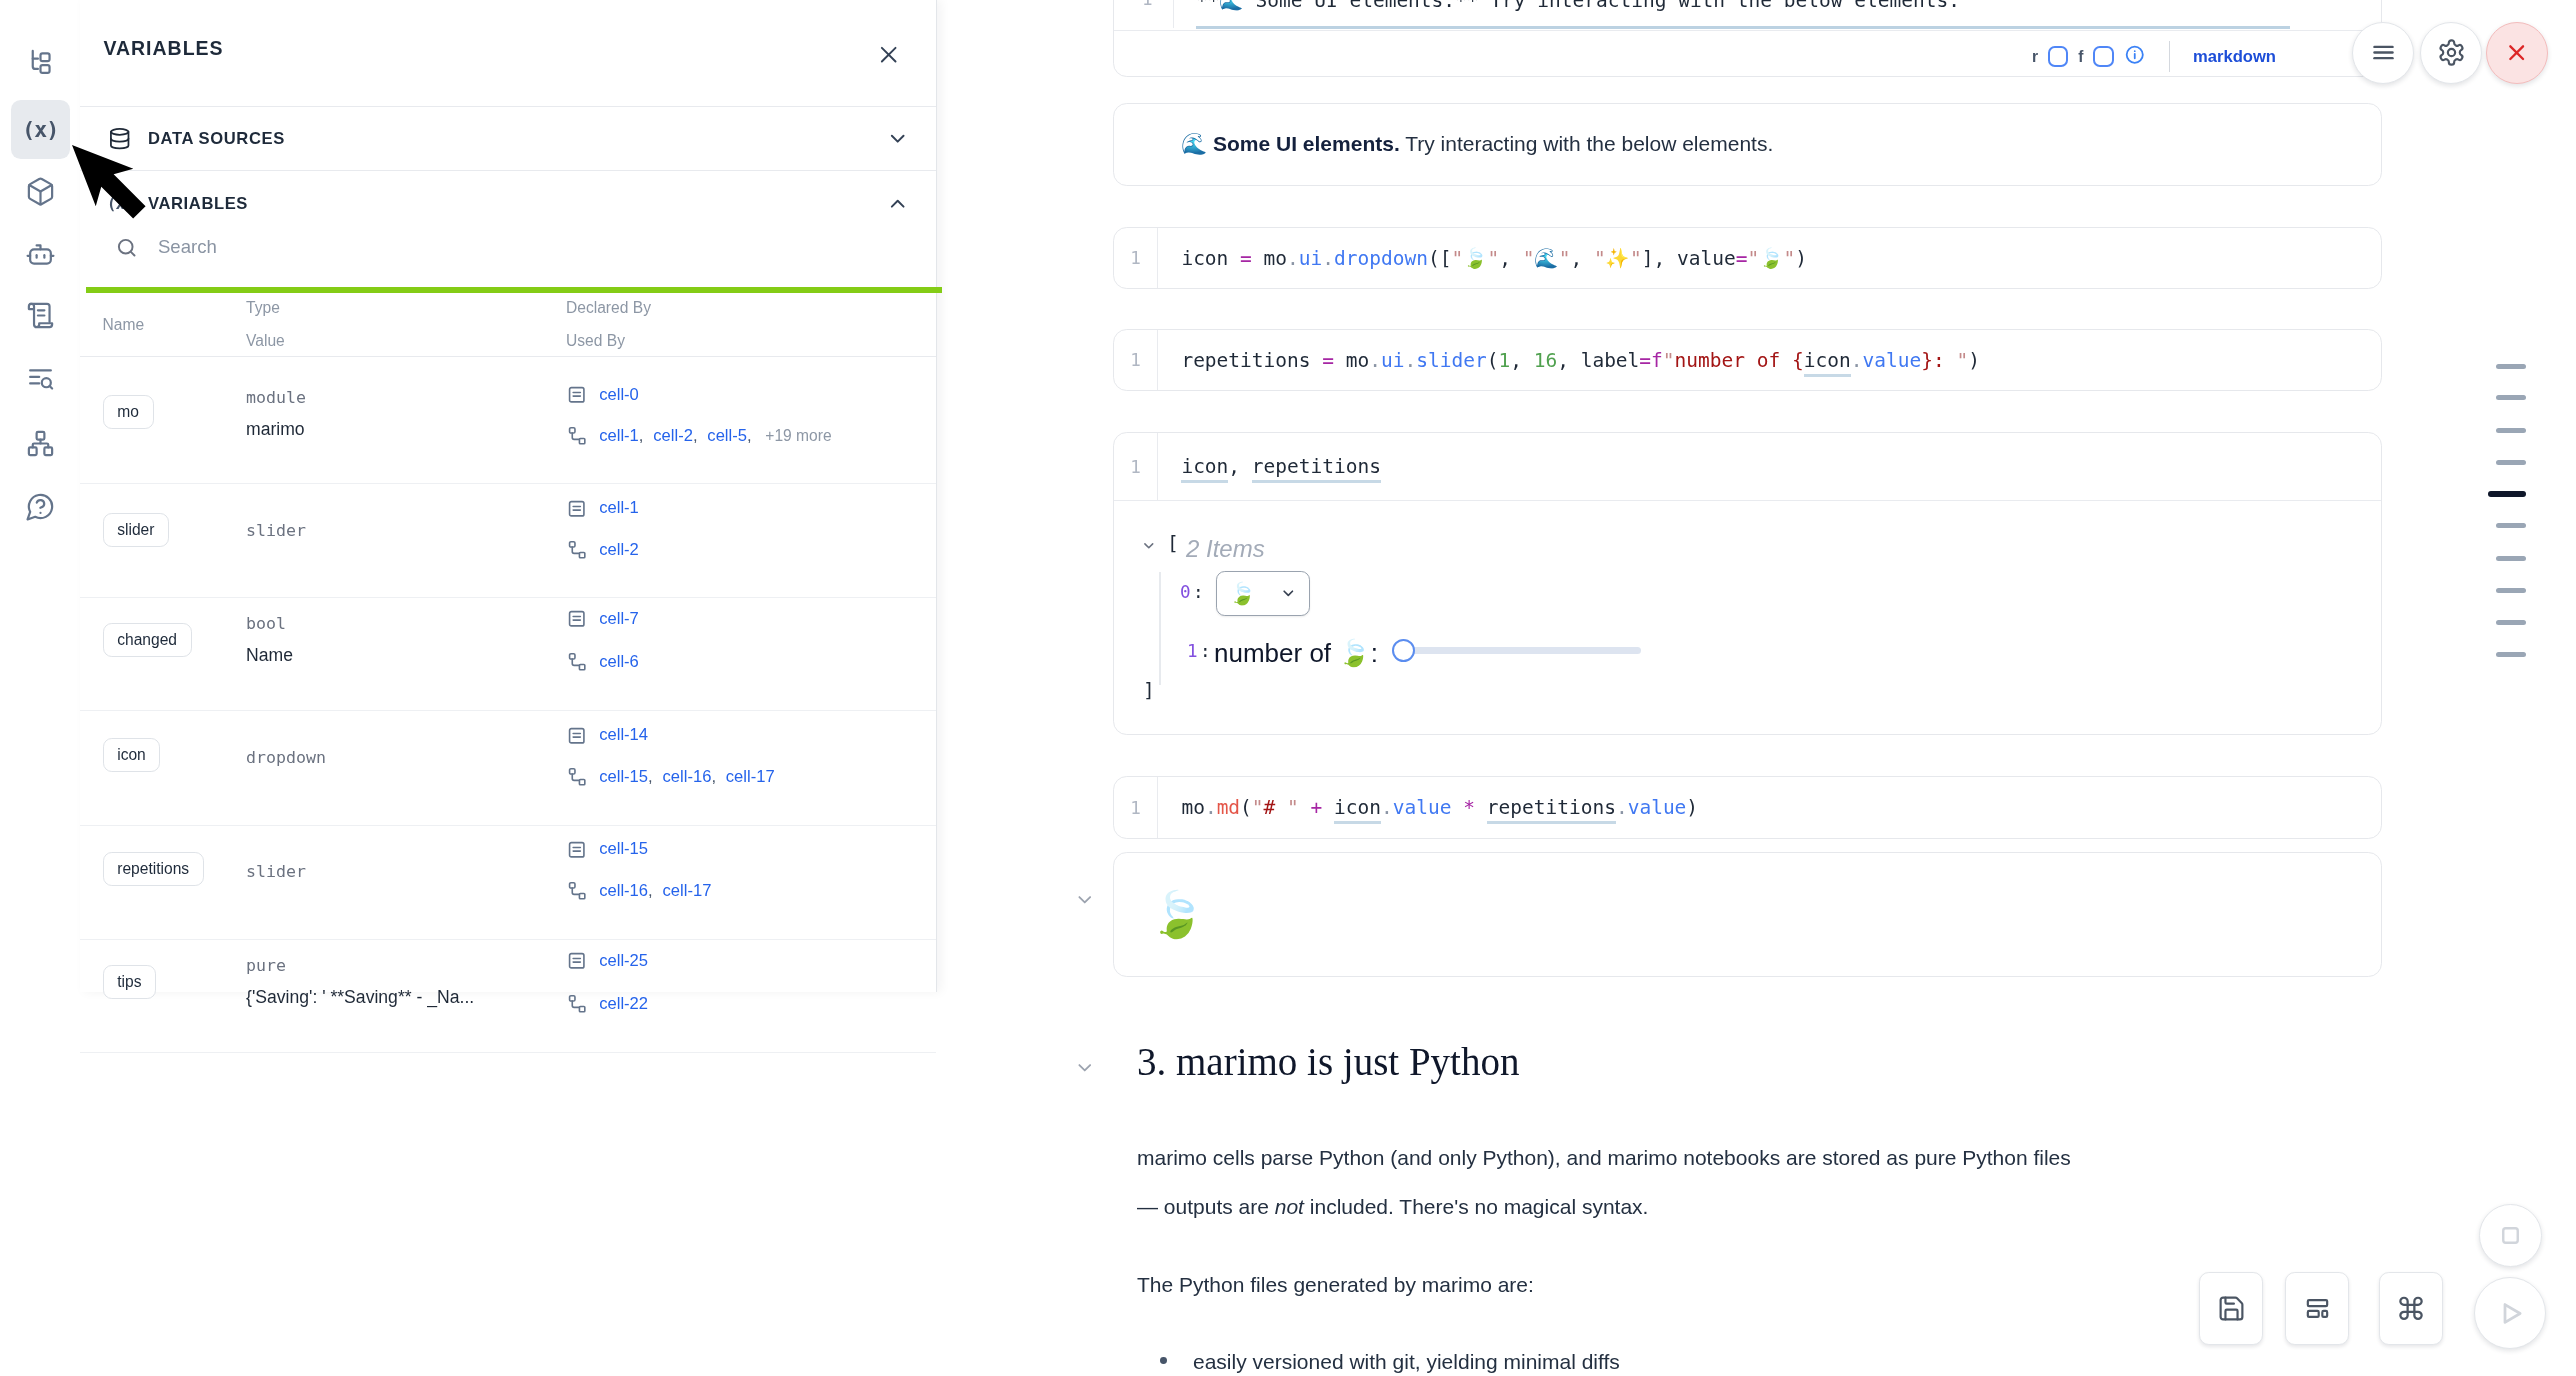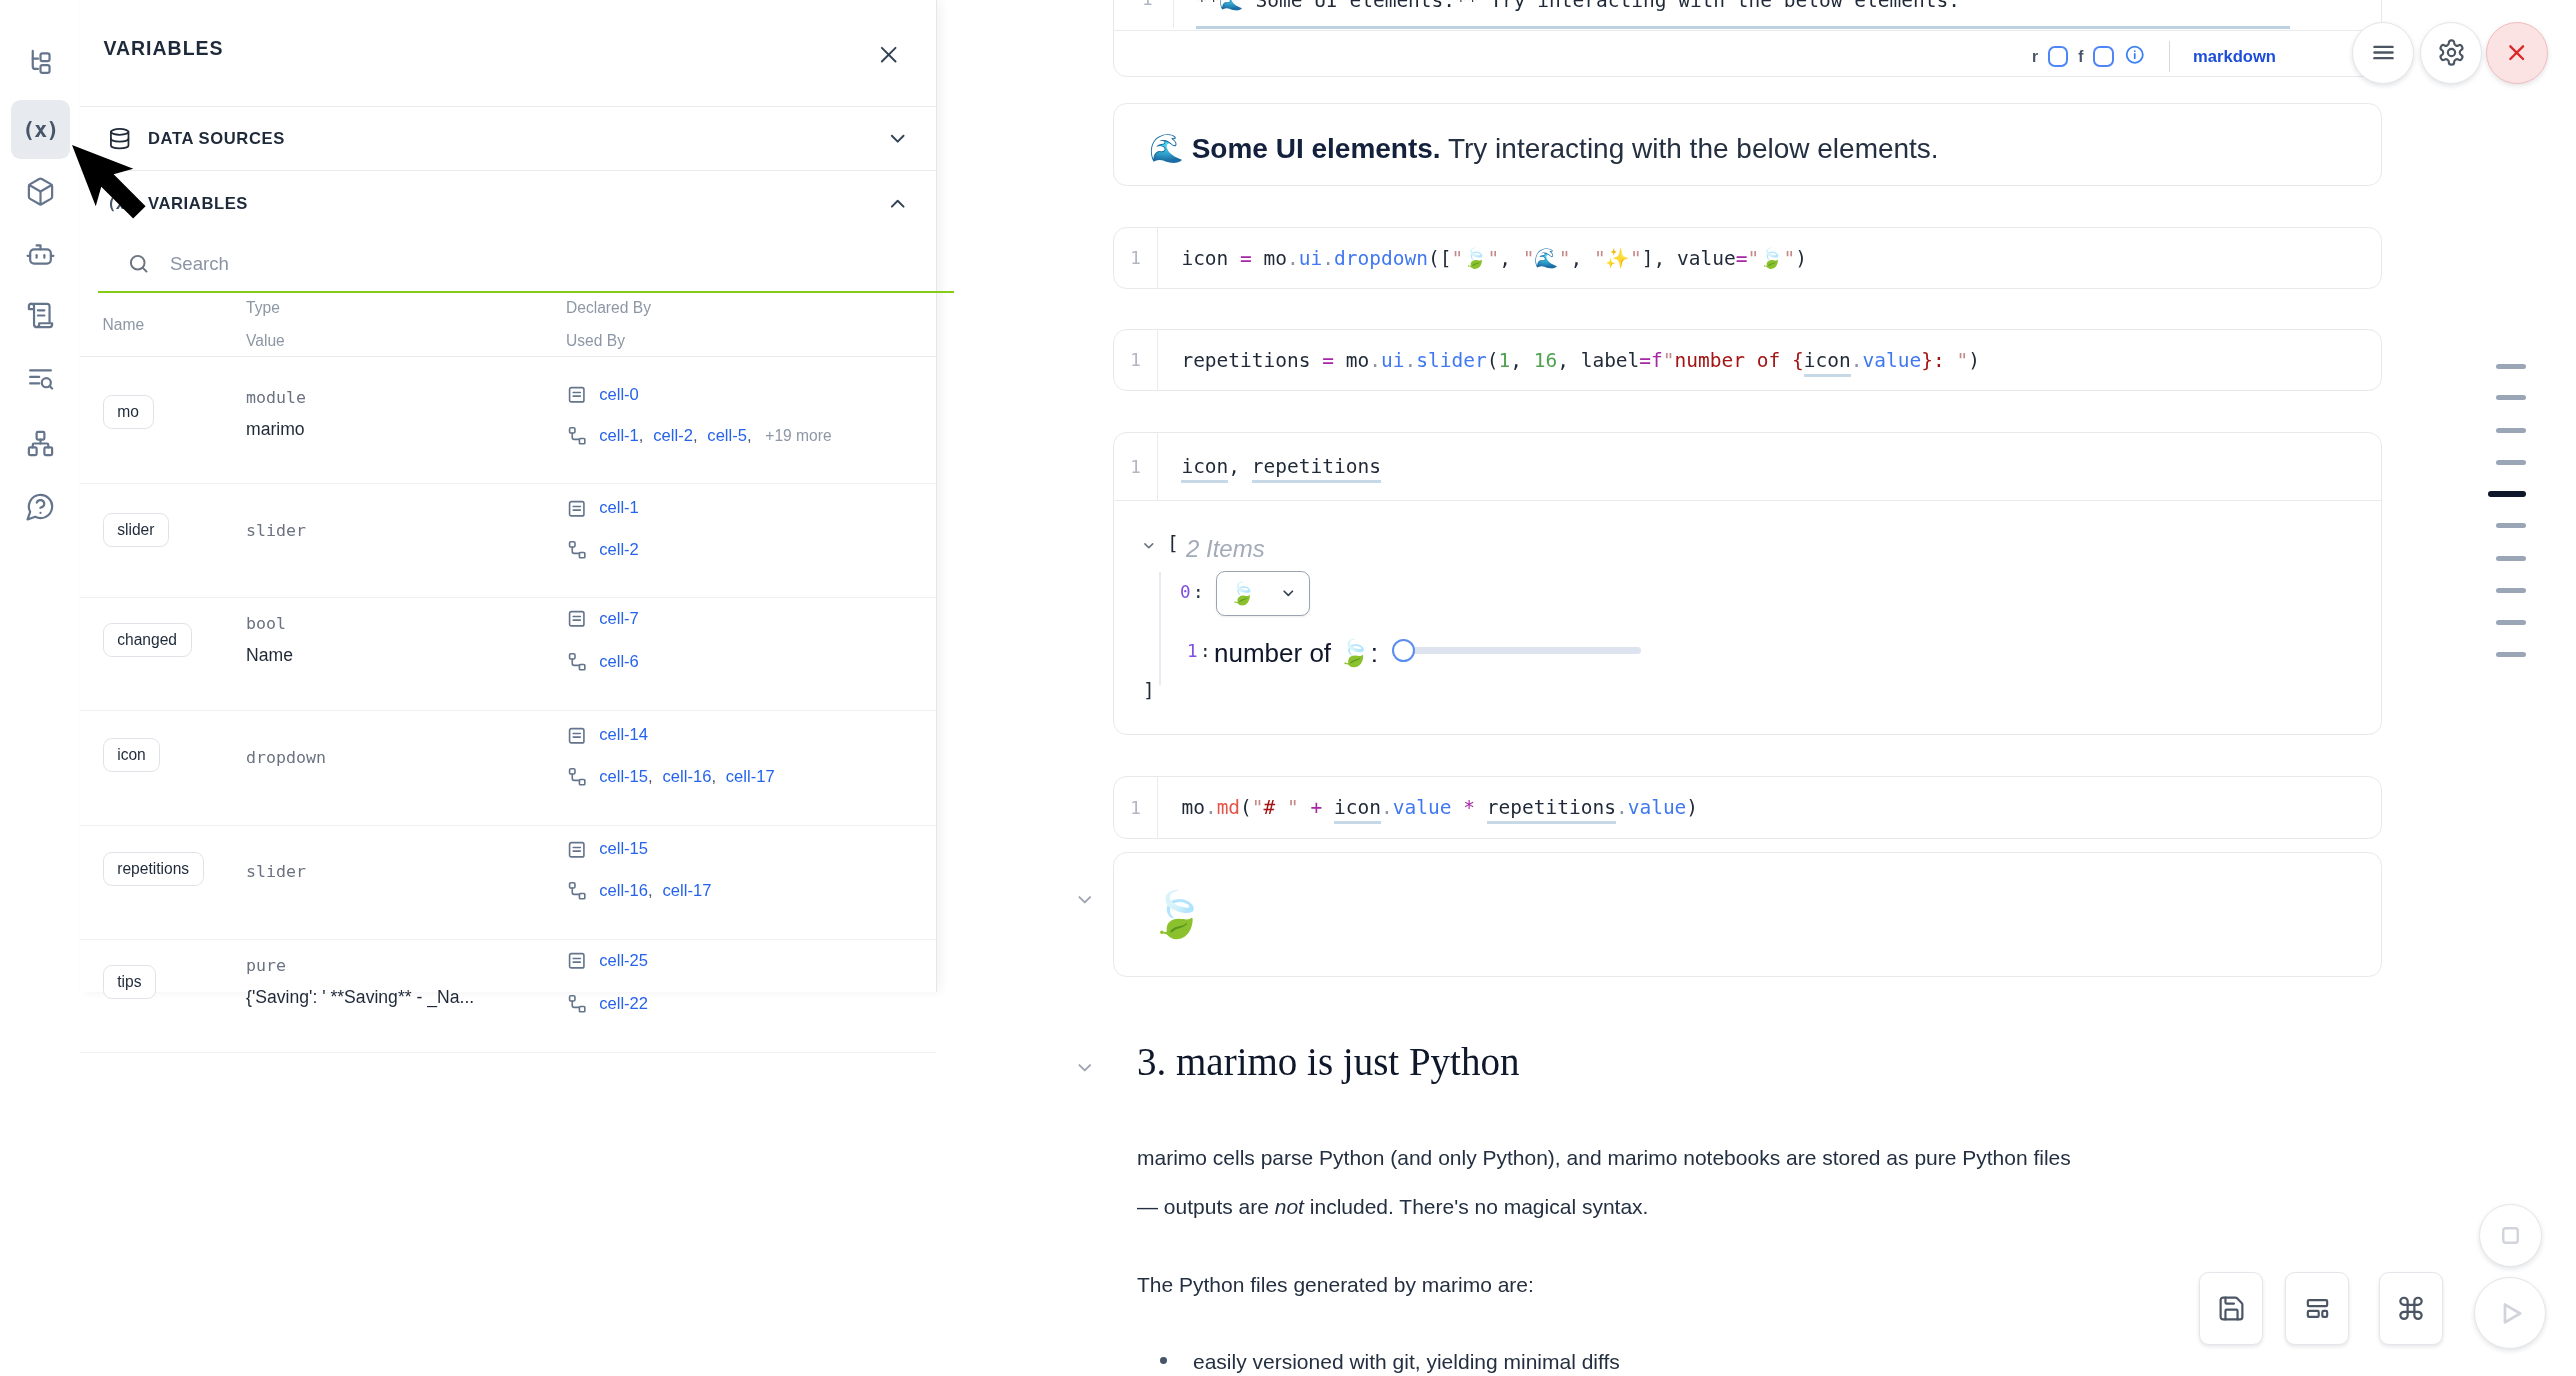--- a/index.html
+++ b/index.html
@@ -19,21 +19,21 @@
   .panel-header { position:absolute; left:0; top:0; width:100%; height:107px; border-bottom:1px solid #e8eaee; }
   .panel-title { position:absolute; left:23.4px; top:37px; font-size:19.5px; font-weight:bold; letter-spacing:1px; color:#1e2a3a; }
   .panel-close { position:absolute; left:789px; top:35px; width:39px; height:39px; display:flex; align-items:center; justify-content:center; cursor:pointer; }
   .panel-close svg { width:23.4px; height:23.4px; stroke:#334155; stroke-width:2; fill:none; stroke-linecap:round; }
   .sectrow { position:absolute; left:0; width:100%; display:flex; align-items:center; cursor:pointer; border-bottom:1px solid #e8eaee; }
   .sectrow .sicon { margin-left:27px; width:25.4px; height:25.4px; display:flex; align-items:center; justify-content:center; }
   .sectrow .sicon svg { width:23.4px; height:23.4px; stroke:#1f2937; stroke-width:1.8; fill:none; stroke-linecap:round; stroke-linejoin:round; }
   .sectlabel { margin-left:15.6px; font-size:16.6px; font-weight:bold; letter-spacing:0.6px; color:#1e2a3a; }
   .chev { position:absolute; right:27px; width:23.4px; height:23.4px; }
   .chev svg { width:23.4px; height:23.4px; stroke:#334155; stroke-width:2; fill:none; stroke-linecap:round; stroke-linejoin:round; }
-  .searchrow { position:absolute; left:18px; top:236px; width:100%; height:57px; display:flex; align-items:center; border-bottom:2px solid #84cc16; }
+  .searchrow { position:absolute; left:6px; top:236px; width:100%; height:57px; display:flex; align-items:flex-start; border-bottom:6px solid #84cc16; }
   .searchrow svg { width:23.4px; height:23.4px; margin-left:29px; stroke:#6b7280; stroke-width:2; fill:none; stroke-linecap:round; }
   .searchrow input { border:none; outline:none; margin-left:19.5px; font-size:18.6px; color:#334155; width:586px; font-family:"Liberation Sans",sans-serif; background:transparent; }
   .searchrow input::placeholder { color:#8a94a3; }
   .thead { position:absolute; left:0; top:293px; width:100%; height:64px; border-bottom:1px solid #e8eaee; font-size:15.6px; color:#8d97a5; }
   .th-name { position:absolute; left:22.5px; top:23.4px; }
   .th-type { position:absolute; left:166px; top:5.9px; }
   .th-value{ position:absolute; left:166px; top:39px; }
   .th-decl { position:absolute; left:486px; top:5.9px; }
   .th-used { position:absolute; left:486px; top:39px; }
   .vrows { position:absolute; left:0; top:357px; width:100%; }
@@ -68,21 +68,21 @@
   .cell-top .code { position:absolute; left:82px; top:27px; }
   .cell-top .ul { position:absolute; left:82px; top:64px; width:1094px; height:2.9px; background:#bcd2e2; }
   .cell-top .div { position:absolute; left:0; top:68px; width:100%; height:1px; background:#e9ebef; }
   .celltoolbar { position:absolute; right:105px; top:74px; height:41px; display:flex; align-items:center; gap:9.8px; }
   .tb-letter { font-size:15.6px; font-weight:bold; color:#475569; }
   .tb-box { width:20.5px; height:20.5px; border:2.4px solid #4f86f7; border-radius:6.8px; background:#fff; cursor:pointer; }
   .tb-info svg { width:21.5px; height:21.5px; stroke:#3b82f6; stroke-width:2; fill:none; stroke-linecap:round; }
   .tb-div { width:1px; height:31px; background:#d4d8de; margin:0 13.7px; }
   .tb-lang { color:#1d4ed8; font-weight:bold; font-size:16.6px; cursor:pointer; }
 
-  .mdtext { font-size:28px; color:#243041; }
+  .mdtext { font-size:21px; color:#243041;margin-left:32px; }
   .mdtext b { color:#14213d; }
 
   
   .treecaret svg { width:15.6px; height:15.6px; stroke:#6b7280; stroke-width:2.4; fill:none; stroke-linecap:round; stroke-linejoin:round; }
   .treeguide { position:absolute; left:45px; top:139px; width:1.5px; height:113px; background:#e7eaee; }
   .titems { font-style:italic; color:#a3abb8; font-size:24px; }
   .tidx { font-family:"DejaVu Sans Mono", monospace; font-size:17.6px; color:#8250df; }
   .tcolon { font-family:"DejaVu Sans Mono", monospace; font-size:17.6px; color:#1f2937; }
   .odropdown { position:absolute; left:102px; top:138px; width:94px; height:45px; border:1.5px solid #9aa3af; border-radius:8.8px; background:#fff; box-shadow:0 1px 2px rgba(0,0,0,.08); display:flex; align-items:center; justify-content:space-between; padding:0 12.7px; cursor:pointer; }
   .odropdown .dval { font-size:21.5px; }

